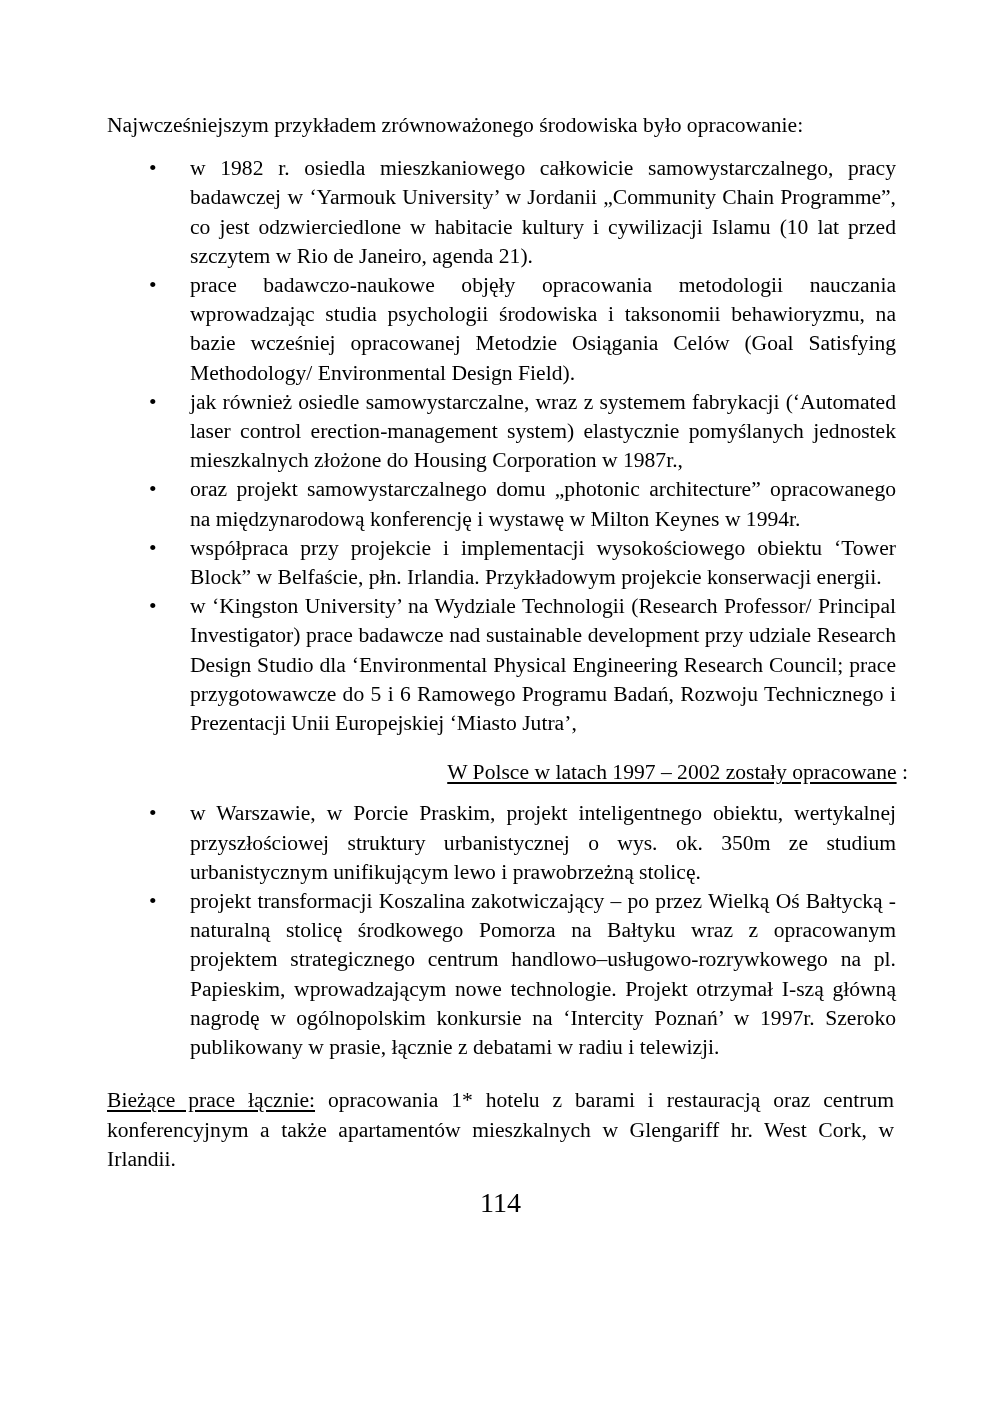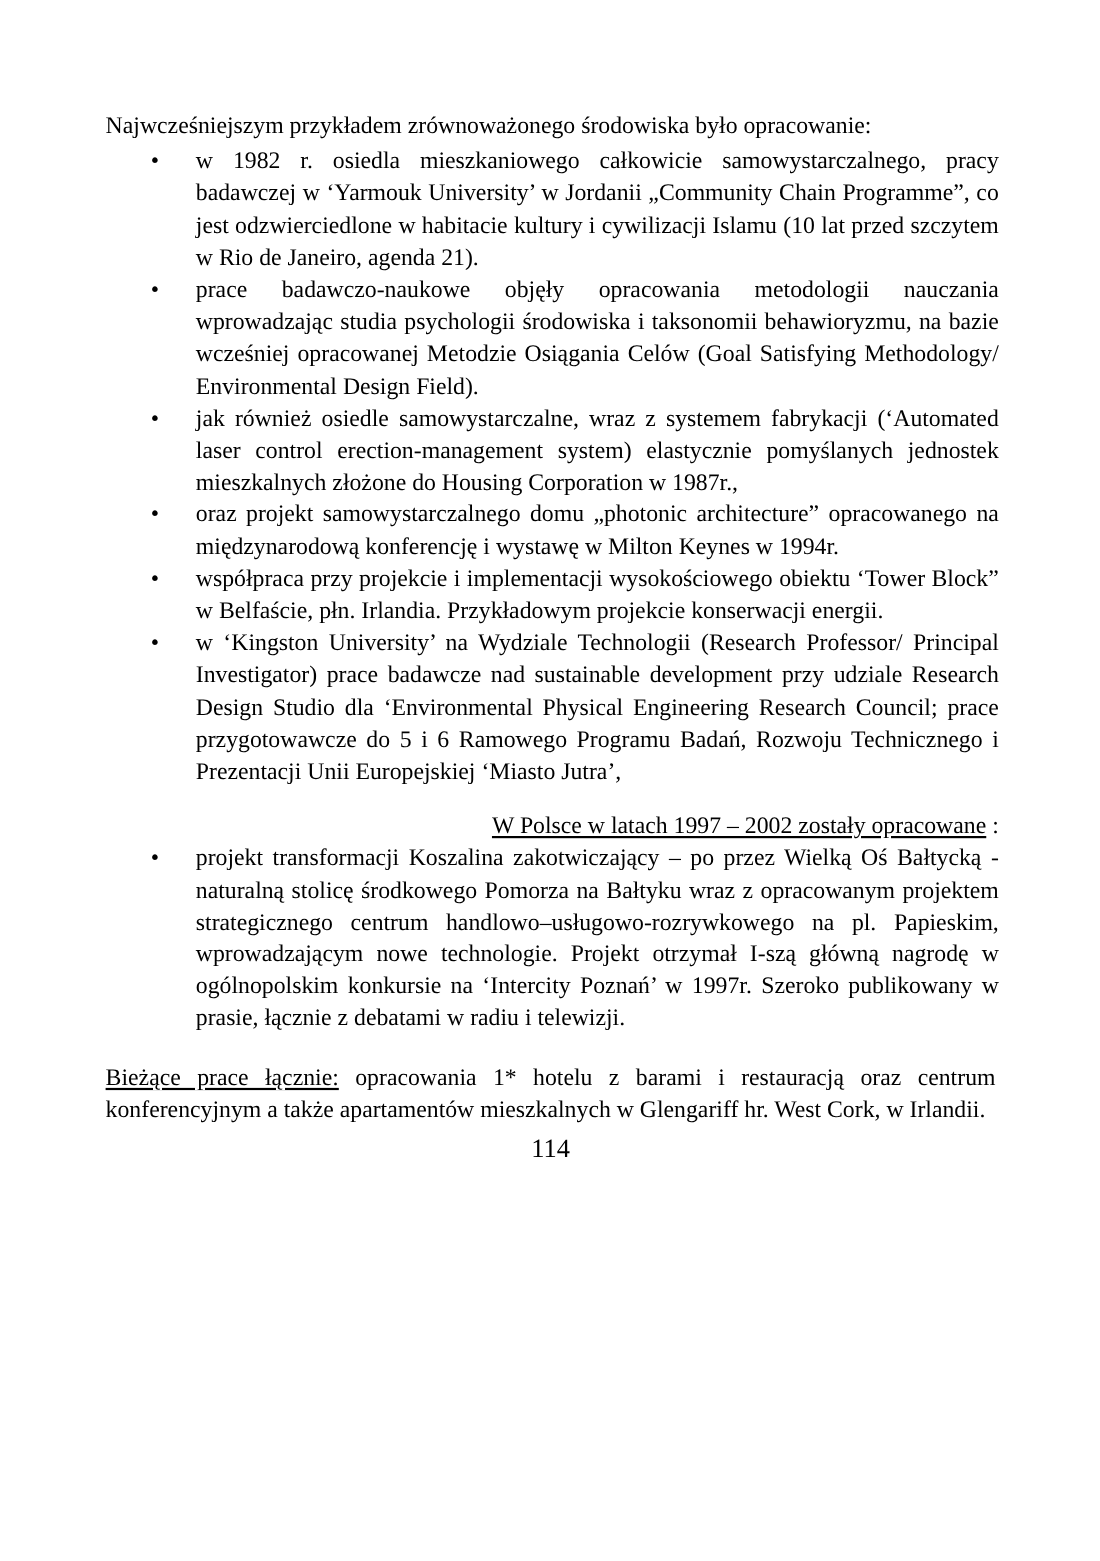--- a/index.html
+++ b/index.html
@@ -19,26 +19,26 @@
     overflow: hidden;
     box-sizing: border-box;
   }
   .content {
     position: absolute;
     top: 97px;
     left: 93px;
     width: 815px;
   }
   .para {
-    margin: 3px;
+    margin: 14px;
     text-align: justify;
   }
   ul.bullets {
     list-style: none;
-    margin: 0;
+    margin: 12px;
     padding: 0;
   }
   ul.bullets li {
     position: relative;
     padding-left: 85px;
     text-align: justify;
     margin: 0;
   }
   ul.bullets li::before {
     content: "\2022";
@@ -53,21 +53,21 @@
   .u {
     text-decoration: underline;
     text-underline-offset: 3px;
   }
   .closing {
     margin-top: 24px;
   }
   .page-number {
     margin-top: 8px;
     text-align: center;
-    font-size: 24px;
+    font-size: 28px;
   }
 </style>
 </head>
 <body>
 
 <div class="page">
   <div class="content">
 
     <p class="para">Najwcześniejszym przykładem zrównoważonego środowiska było opracowanie:</p>
 
@@ -78,20 +78,21 @@
       <li>oraz projekt samowystarczalnego domu „photonic architecture” opracowanego na międzynarodową konferencję i wystawę w Milton Keynes w 1994r.</li>
       <li>współpraca przy projekcie i implementacji wysokościowego obiektu ‘Tower Block” w Belfaście, płn. Irlandia. Przykładowym projekcie konserwacji energii.</li>
       <li>w ‘Kingston University’ na Wydziale Technologii (Research Professor/ Principal Investigator) prace badawcze nad sustainable development przy udziale Research Design Studio dla ‘Environmental Physical Engineering Research Council; prace przygotowawcze do 5 i 6 Ramowego Programu Badań, Rozwoju Technicznego i Prezentacji Unii Europejskiej ‘Miasto Jutra’,</li>
     </ul>
 
     <p class="para section-heading">
       <span class="u">W Polsce w latach 1997 – 2002 zostały opracowane</span><span> :</span>
     </p>
 
     <ul class="bullets">
+      <li>w Warszawie, w Porcie Praskim, projekt inteligentnego obiektu, wertykalnej przyszłościowej struktury urbanistycznej o wys. ok. 350m ze studium urbanistycznym unifikującym lewo i prawobrzeżną stolicę.</li>
       <li>projekt transformacji Koszalina zakotwiczający – po przez Wielką Oś Bałtycką - naturalną stolicę środkowego Pomorza na Bałtyku wraz z opracowanym projektem strategicznego centrum handlowo–usługowo-rozrywkowego na pl. Papieskim, wprowadzającym nowe technologie. Projekt otrzymał I-szą główną nagrodę w ogólnopolskim konkursie na ‘Intercity Poznań’ w 1997r. Szeroko publikowany w prasie, łącznie z debatami w radiu i telewizji.</li>
     </ul>
 
     <p class="para closing">
       <span class="u">Bieżące prace łącznie:</span><span> opracowania 1* hotelu z barami i restauracją oraz centrum konferencyjnym a także apartamentów mieszkalnych w Glengariff hr. West Cork, w Irlandii.</span>
     </p>
 
     <div class="page-number">114</div>
 
   </div>

